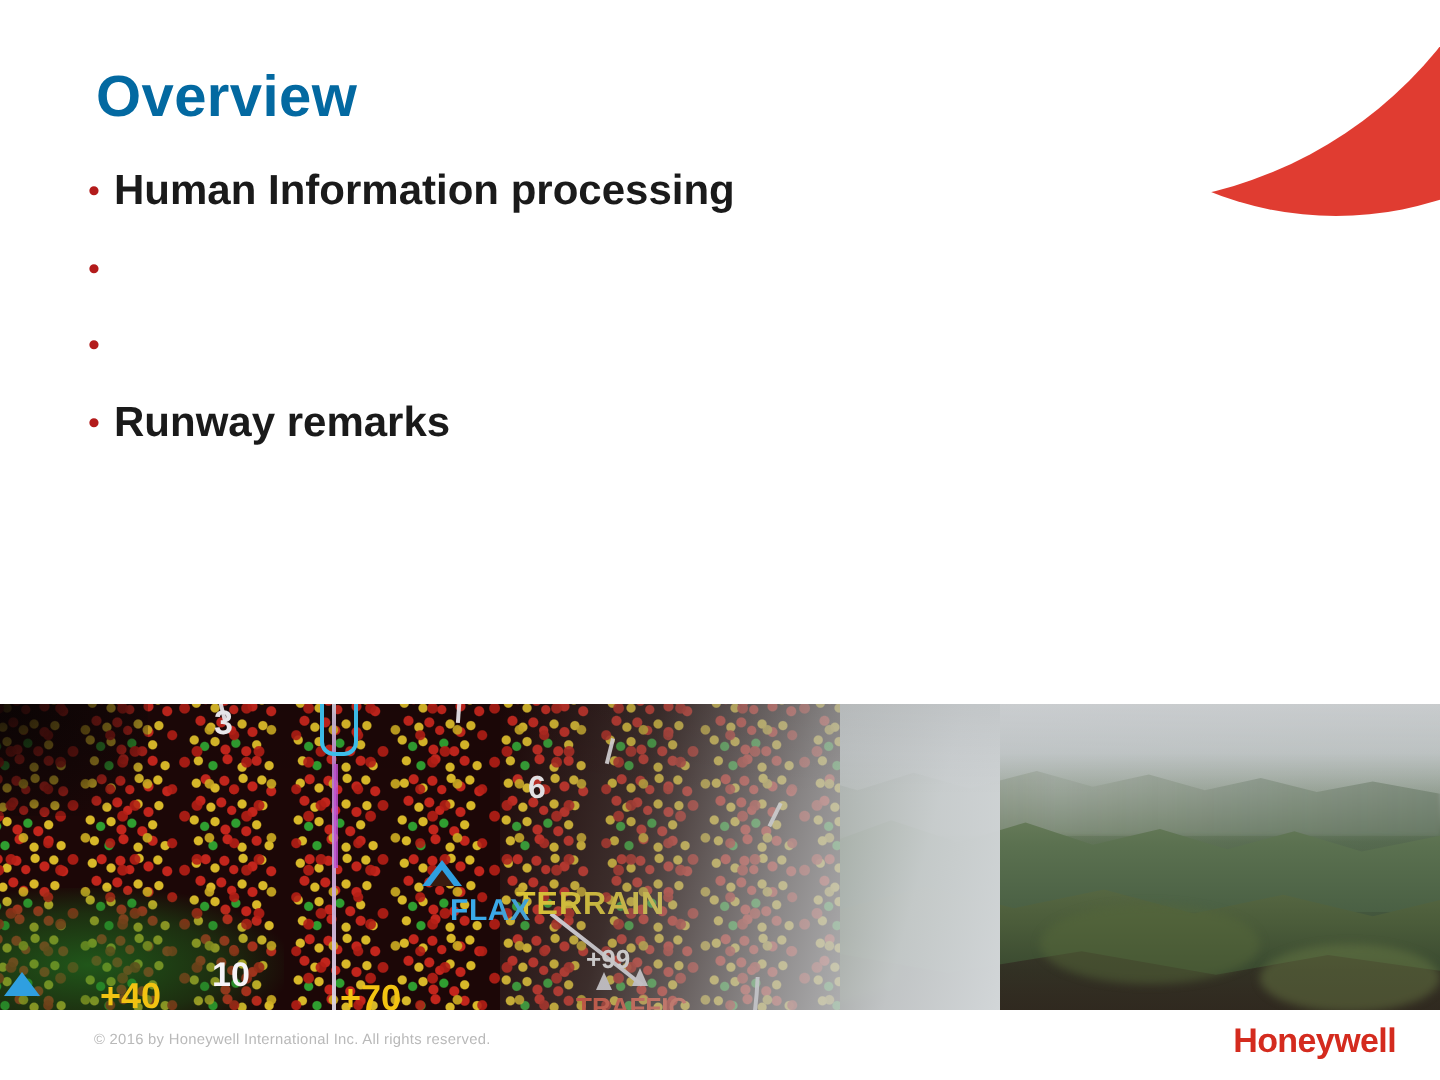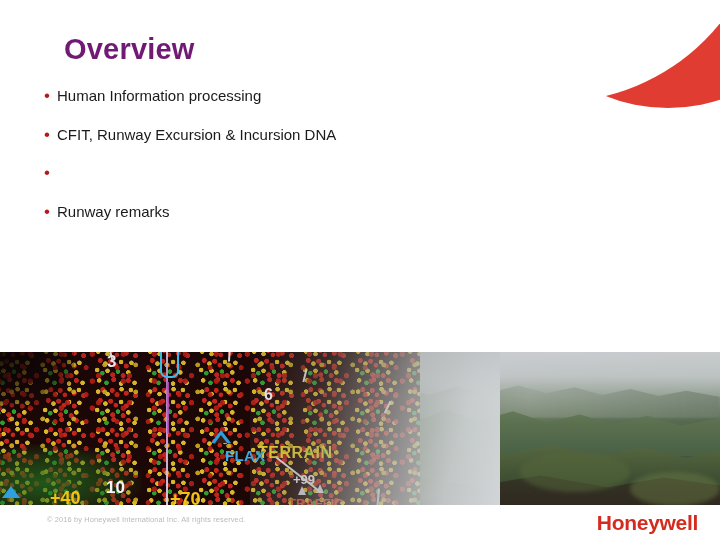--- a/index.html
+++ b/index.html
@@ -13,34 +13,34 @@
     background:#e03c31;
     
   }
   #corner-wedge-mask{
     position:absolute;top:-318px;right:-46px;width:420px;height:420px;
     border-radius:50%;background:#ffffff;
   }
 
   
   #page-title{
-    position:absolute;left:64px;top:33px;
-    font-size:29px;font-weight:bold;color:#701a75;
+    position:absolute;left:48px;top:33px;
+    font-size:29px;font-weight:bold;color:#0369a1;
     letter-spacing:.2px;
   }
 
   
   #bullet-list{position:absolute;left:44px;top:84px;width:620px;}
   .bullet-row{display:flex;align-items:flex-start;margin-bottom:15.5px;}
   .bullet-dot{
     color:#b31b1b;font-size:17px;line-height:23px;width:13px;flex:0 0 13px;
     text-align:left;
   }
   .bullet-text{
-    font-size:15px;line-height:23px;color:#1a1a1a;font-weight:normal;
+    font-size:21px;line-height:23px;color:#1a1a1a;font-weight:bold;
     white-space:nowrap;
   }
 
   
   #image-band{
     position:absolute;left:0;top:352px;width:720px;height:153px;overflow:hidden;
     background:#2a2520;
   }
 
   
@@ -243,42 +243,41 @@
 
   
   #footer{
     position:absolute;left:0;top:505px;width:720px;height:35px;background:#ffffff;
   }
   #copyright{
     position:absolute;left:47px;top:10px;font-size:7.4px;color:#b9b9b9;
     letter-spacing:.15px;
   }
   #honeywell-logo{
-    position:absolute;right:22px;top:6px;font-size:21px;font-weight:bold;
+    position:absolute;right:22px;top:6px;font-size:17px;font-weight:bold;
     color:#d42b1e;letter-spacing:-.3px;
   }
 </style>
 </head>
 <body>
 
 <div id="slide">
 
   <div id="corner-wedge"></div>
   <div id="corner-wedge-mask"></div>
 
   <div id="page-title">Overview</div>
 
   <div id="bullet-list">
     <div class="bullet-row">
       <span class="bullet-dot">•</span>
       <span class="bullet-text">Human Information processing</span>
     </div>
     <div class="bullet-row">
       <span class="bullet-dot">•</span>
-      <span class="bullet-text">CFIT, Runway Excursion &amp; Incursion DNA</span>
     </div>
     <div class="bullet-row">
       <span class="bullet-dot">•</span>
     </div>
     <div class="bullet-row">
       <span class="bullet-dot">•</span>
       <span class="bullet-text">Runway remarks</span>
     </div>
   </div>
 

